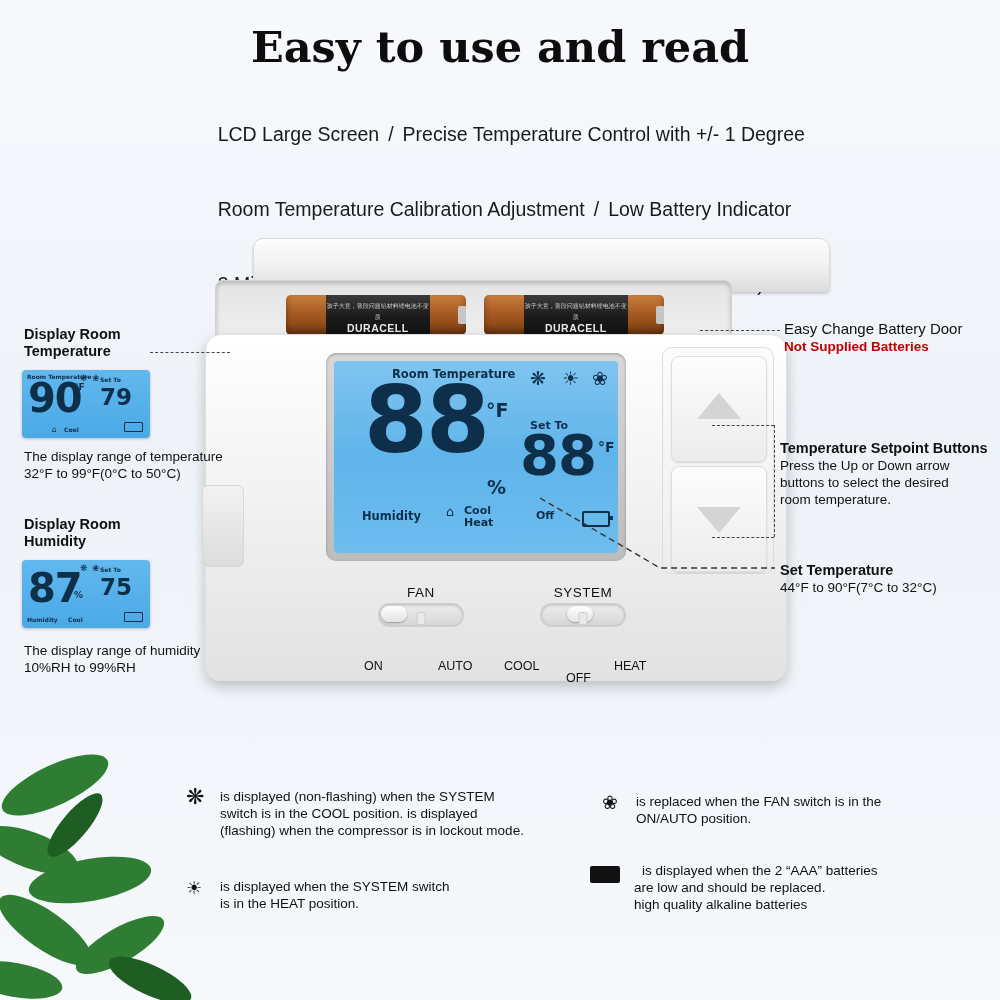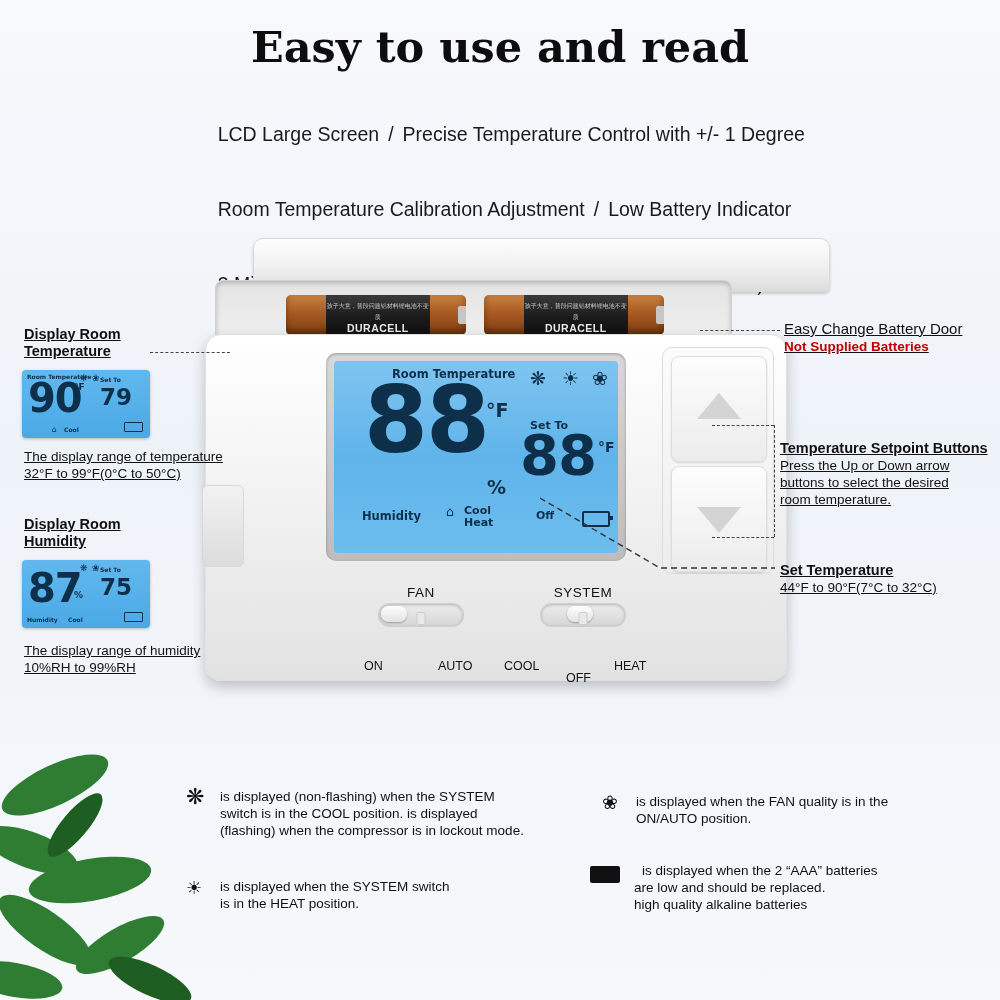--- a/index.html
+++ b/index.html
@@ -130,21 +130,21 @@
     background:linear-gradient(180deg,#ededed,#d6d6d6);
     border:1px solid #cfcfcf;box-shadow:inset 0 1px 3px rgba(0,0,0,.25);position:relative;
   }
   .sw-knob{position:absolute;left:2px;top:2px;width:26px;height:16px;border-radius:8px;
     background:linear-gradient(180deg,#ffffff,#e3e3e3);box-shadow:0 1px 2px rgba(0,0,0,.3);}
   .sw-knob.mid{left:26px;}
   .tick{position:absolute;left:50%;transform:translateX(-50%);top:27px;width:7px;height:11px;background:#e9e9e9;border:1px solid #cdcdcd;border-radius:2px;}
   .sw-labels{position:relative;margin-top:32px;font-size:12.5px;height:16px;}
   .sw-labels span{position:absolute;}
   
-  .ann{position:absolute;font-size:13.5px;line-height:17px;color:#111;text-decoration:underline;}
+  .ann{position:absolute;font-size:13.5px;line-height:17px;color:#111;}
   .ann b{font-size:14.5px;}
   .mini-lcd{
     width:128px;height:68px;border-radius:4px;
     background:linear-gradient(180deg,#62b8ee,#4aa9e6);
     position:relative;font-family:"DejaVu Sans", sans-serif;color:#0d2f4a;
     box-shadow:0 1px 3px rgba(0,0,0,.25);
   }
   .mini-lcd .m-lbl{position:absolute;font-size:6px;font-weight:bold;}
   .mini-lcd .m-big{position:absolute;left:6px;top:8px;font-size:40px;font-weight:bold;line-height:40px;letter-spacing:-1px;}
   .mini-lcd .m-set{position:absolute;left:78px;top:16px;font-size:23px;font-weight:bold;line-height:23px;}
@@ -343,21 +343,21 @@
 </div>
 
 <div class="legend" style="left:186px;top:878px;width:350px;">
   <span class="gl" style="font-size:18px;top:2px;">☀</span>
   <span class="txt">is displayed when the SYSTEM switch</span>
   <span class="txt">is in the HEAT position.</span>
 </div>
 
 <div class="legend" style="left:602px;top:793px;width:350px;">
   <span class="gl" style="font-size:19px;top:1px;">❀</span>
-  <span class="txt">is displayed when the FAN quality is in the</span>
+  <span class="txt">is replaced when the FAN switch is in the</span>
   <span class="txt">ON/AUTO position.</span>
 </div>
 
 <div class="legend" style="left:590px;top:862px;width:350px;">
   <span class="gl">
     <span style="display:inline-block;width:26px;height:13px;border:2px solid #111;border-radius:2px;background:#111;position:relative;top:4px;"></span>
   </span>
   <span class="txt" style="margin-left:52px;">is displayed when the 2 “AAA” batteries</span>
   <span class="txt" style="margin-left:44px;">are low and should be replaced.</span>
   <span class="txt" style="margin-left:44px;">high quality alkaline batteries</span>

